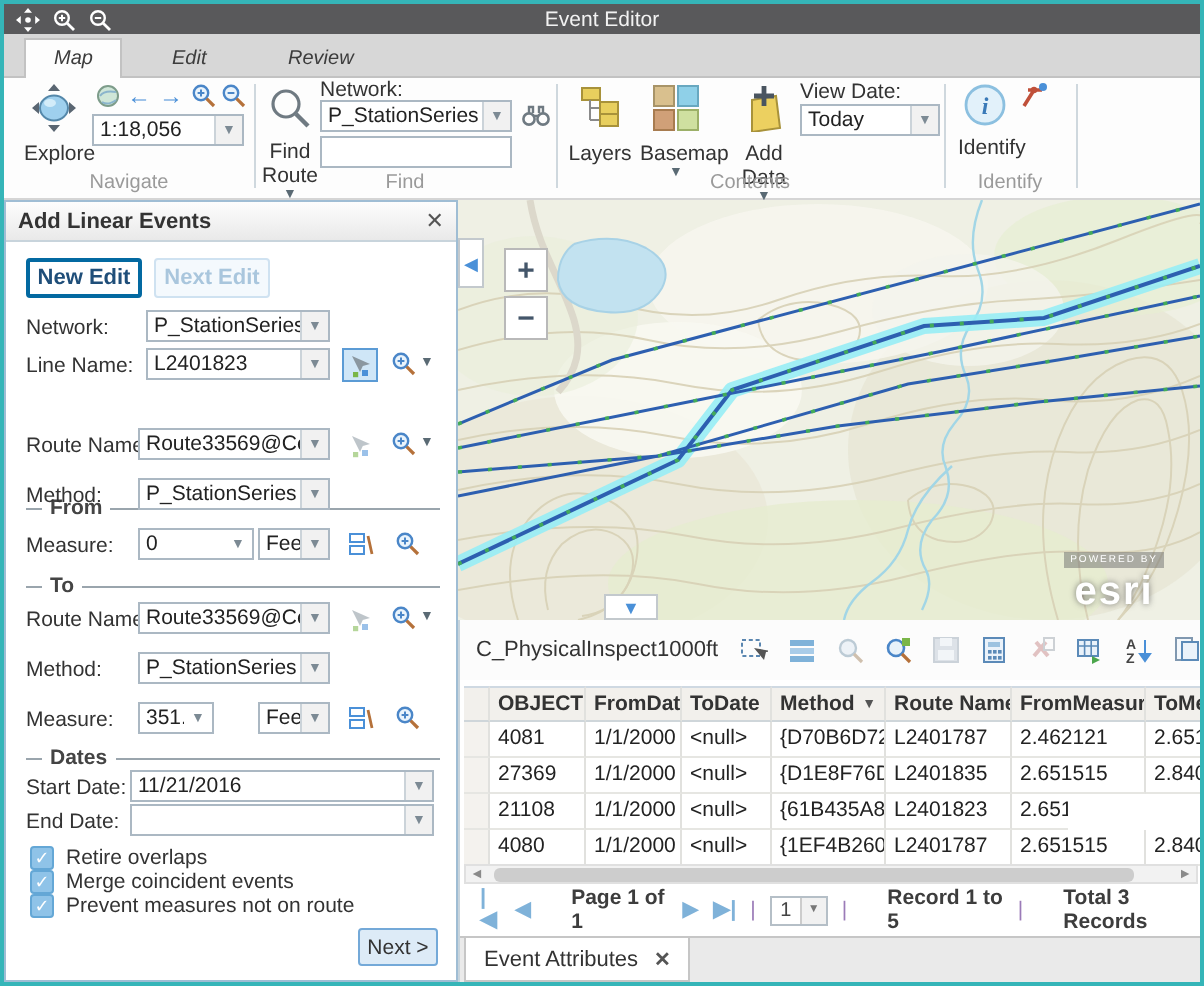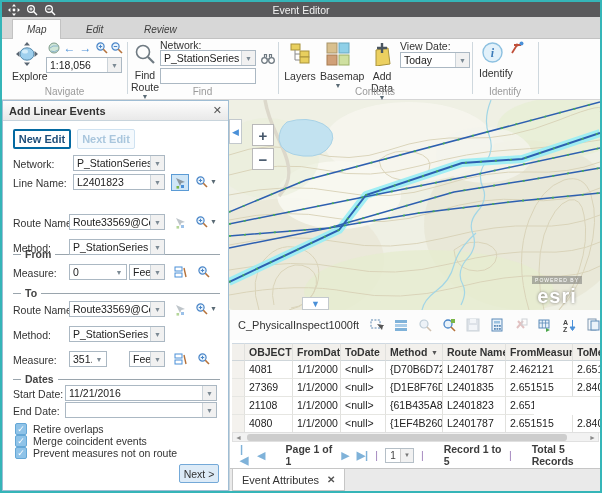--- a/index.html
+++ b/index.html
@@ -632,21 +632,21 @@
       <span class="pgico">▶</span>
       <span class="pgico pgbar">▶|</span>
       <span class="pgsep">|</span>
       <span class="pagecbx">
           <span class="v">1</span>
           <span class="d">▼</span>
         </span>
       <span class="pgsep">|</span>
       <span class="pgtext">Record 1 to 5</span>
       <span class="pgsep">|</span>
-      <span class="pgtext">Total 5 Records</span>
+      <span class="pgtext">Total 3 Records</span>
     </div>
 
     <div class="btabbar">
       <div class="btab">
         <span>Event Attributes</span>
         <span class="x">✕</span>
       </div>
     </div>
   </div>
 

